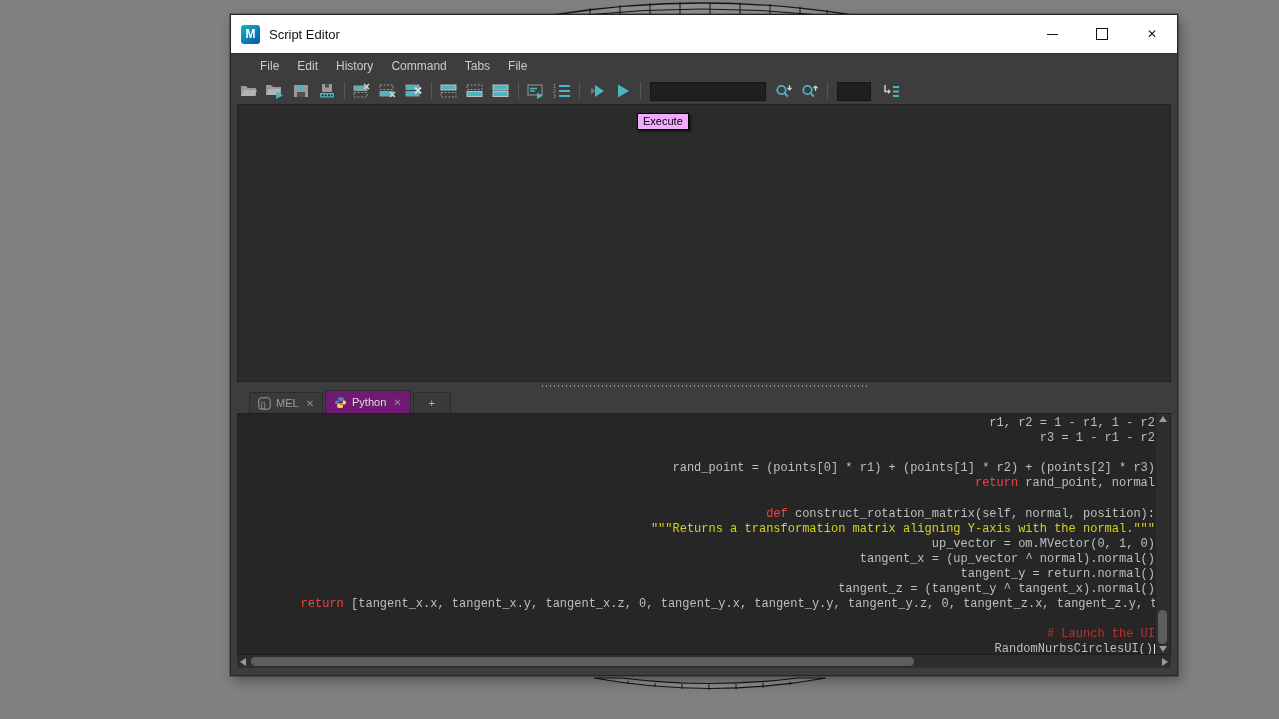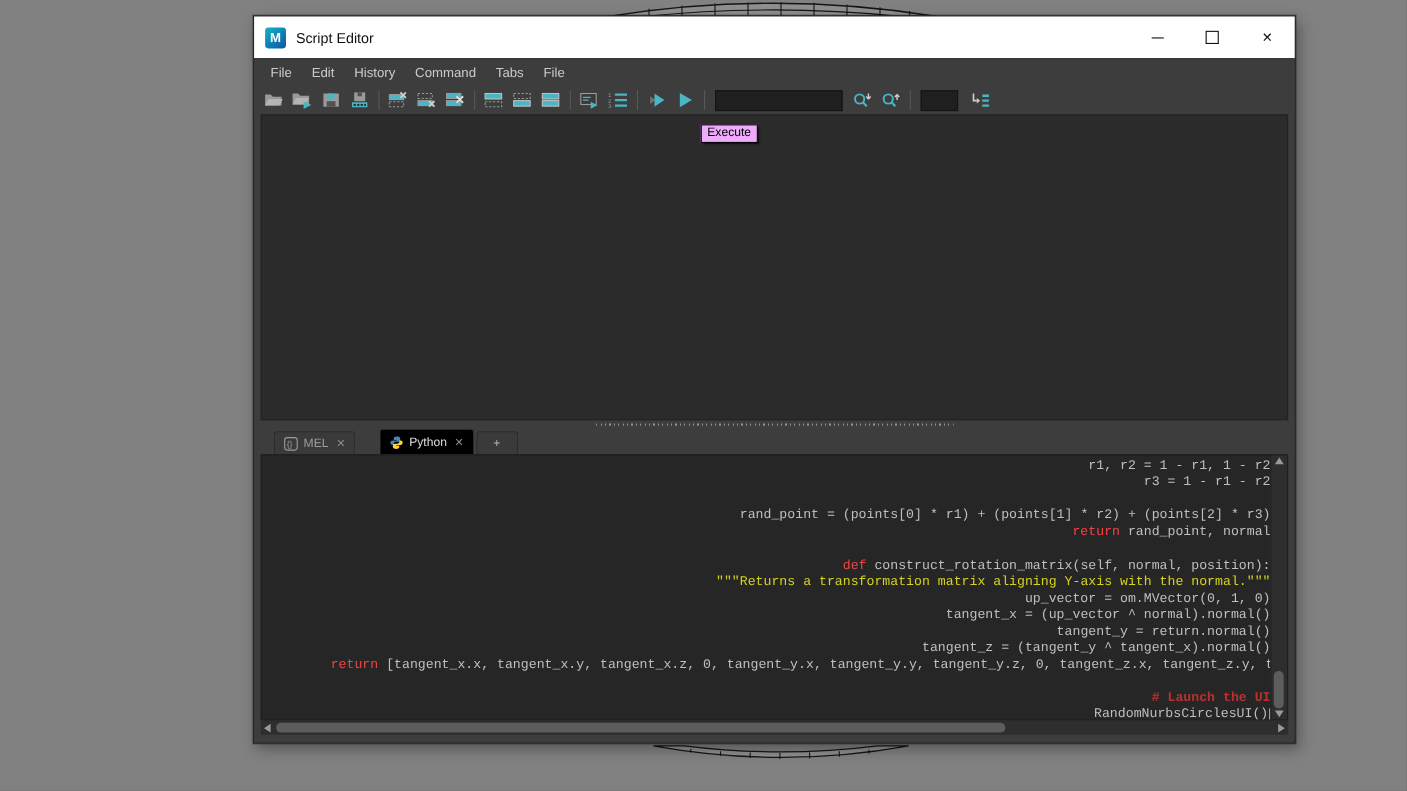--- a/index.html
+++ b/index.html
@@ -20,21 +20,21 @@
   .maya-icon{width:19px;height:19px;border-radius:3px;margin-right:9px;
              background:linear-gradient(140deg,#15b4c3 0%,#0e7fb4 55%,#0c55a0 100%);
              color:#fff;font-weight:bold;font-size:12px;display:flex;align-items:center;justify-content:center;}
   .win-title{font-size:13px;color:#111;}
   .titlebar .spacer{flex:1;}
   .win-btn{width:50px;height:38px;display:flex;align-items:center;justify-content:center;color:#111;font-size:12px;}
   .glyph-min{display:block;width:11px;height:0;border-top:1px solid #111;}
   .glyph-max{display:block;width:10px;height:10px;border:1px solid #111;}
 
   
-  .menubar{height:23px;background:#3d3d3d;display:flex;align-items:center;padding-left:6px;
+  .menubar{height:23px;background:#3d3d3d;display:flex;align-items:center;padding-left:20px;
            border-top:1px solid #333;}
   .menu-item{color:#cbcbcb;font-size:12px;padding:2px 9px;}
 
   
   .toolbar{height:28px;background:#3d3d3d;display:flex;align-items:center;padding-left:5px;}
   .tb-btn{width:26px;height:24px;display:flex;align-items:center;justify-content:center;}
   .tb-sep{width:1px;height:18px;background:#575757;margin:0 4px;}
   .tb-input{height:17px;background:#1f1f1f;border:1px solid #151515;margin:0 5px;
             color:#ccc;font-size:11px;padding:0 3px;outline:none;}
   .search-input{width:108px;}
@@ -50,35 +50,35 @@
   .output-pane{height:278px;background:#2b2b2b;border:1px solid #232323;box-sizing:border-box;}
   .splitter{height:8px;display:flex;align-items:center;justify-content:center;}
   .splitter-dots{width:325px;height:2px;
       background-image:repeating-linear-gradient(90deg,#909090 0 1px,transparent 1px 4px);}
 
   
   .tabbar{height:23px;display:flex;align-items:flex-end;padding-left:12px;}
   .tab{display:flex;align-items:center;height:21px;padding:0 8px;margin-right:2px;
        background:#3a3a3a;border:1px solid #2b2b2b;border-bottom:none;
        border-radius:3px 3px 0 0;font-size:11px;color:#9e9e9e;box-sizing:border-box;}
-  .tab.active{background:#000000;color:#dedede;height:23px;margin-left:20px;}
+  .tab.active{background:#701a75;color:#dedede;height:23px;}
   .tab .tab-close{margin-left:7px;color:#8d8d8d;font-size:10px;}
   .tab-new{width:38px;justify-content:center;color:#b3b3b3;}
   .tab-icon{margin-right:5px;display:flex;}
 
   
   .editor-pane{height:242px;background:#262626;border:1px solid #1e1e1e;box-sizing:border-box;
                position:relative;overflow:hidden;}
   .code-area{position:absolute;left:5px;top:2px;right:15px;bottom:0;overflow:hidden;
              font-family:"Liberation Mono", monospace;font-size:12px;line-height:15.1px;text-align:right;}
   .code-line{white-space:pre;height:15.1px;}
   .tok-code{color:#bfbfbf;}
   .tok-kw{color:#ef4444;}
   .tok-str{color:#d6d31f;}
-  .tok-comment{color:#b93030;font-weight:bold;}
+  .tok-comment{color:#b93030;}
   .tok-cursor{display:inline-block;width:1px;height:12px;background:#e8e8e8;
               vertical-align:text-bottom;margin-left:1px;}
 
   
   .vscroll{position:absolute;right:0;top:0;bottom:0;width:14px;background:#2e2e2e;border-left:1px solid #252525;}
   .vscroll .arrow-up{position:absolute;top:2px;left:3px;width:0;height:0;
       border-left:4px solid transparent;border-right:4px solid transparent;border-bottom:6px solid #9a9a9a;}
   .vscroll .arrow-down{position:absolute;bottom:2px;left:3px;width:0;height:0;
       border-left:4px solid transparent;border-right:4px solid transparent;border-top:6px solid #9a9a9a;}
   .vscroll .thumb{position:absolute;left:2px;width:9px;top:196px;height:34px;background:#5d5d5d;border-radius:5px;}

